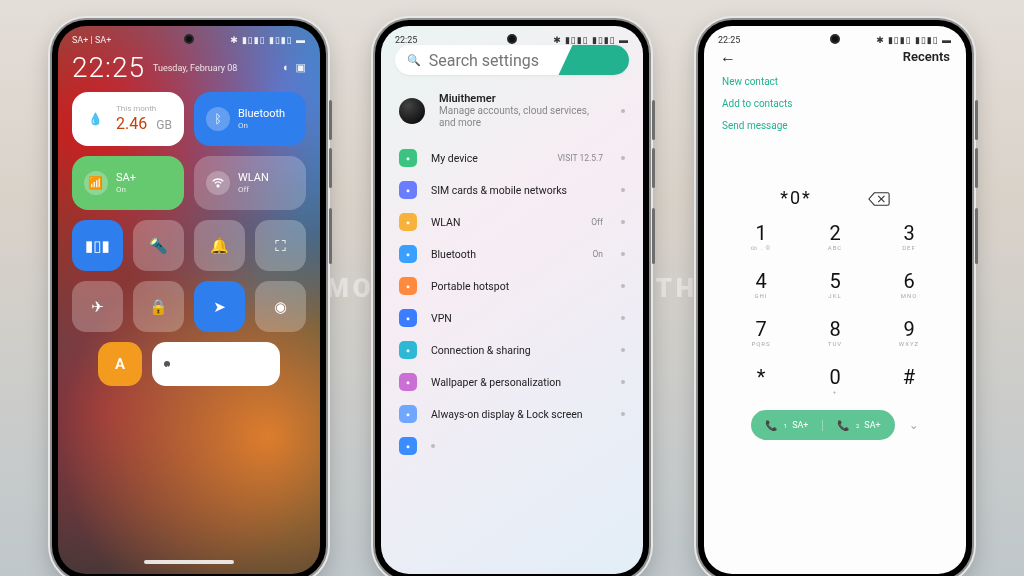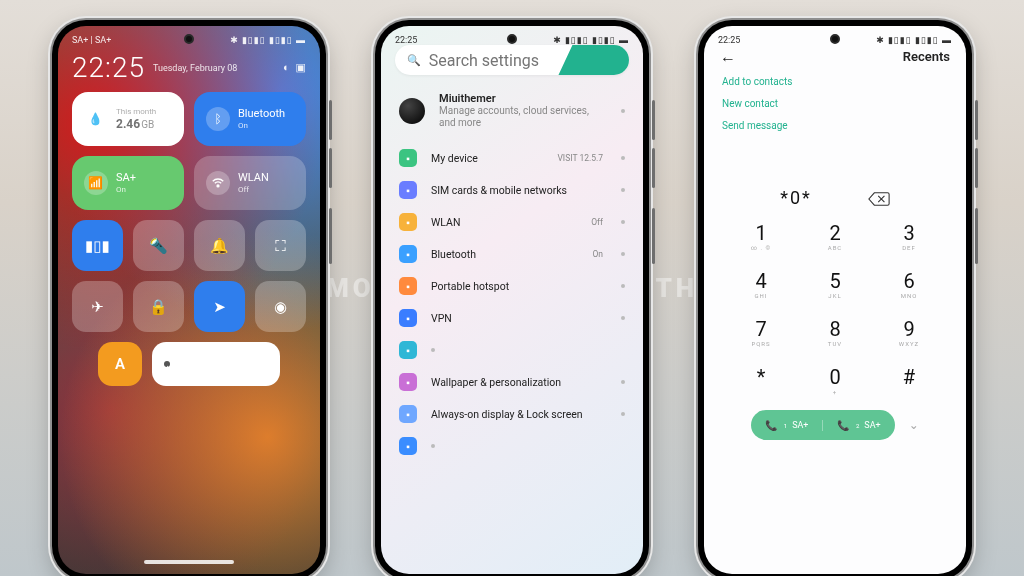--- a/index.html
+++ b/index.html
@@ -59,21 +59,21 @@
   .cc-time .d{font-size:9px;opacity:.85}
   .cc-time .ico{margin-left:auto;font-size:11px;opacity:.9;display:flex;gap:6px;}
 
   .cc-grid{display:grid;grid-template-columns:1fr 1fr;gap:10px;padding:0 14px;}
   .tile{border-radius:16px;padding:10px 12px;min-height:54px;display:flex;align-items:center;gap:8px;font-size:11px;background:rgba(255,255,255,.22);backdrop-filter:blur(6px);}
   .tile.white{background:#fff;color:#333}
   .tile.blue{background:var(--blue)}
   .tile.green{background:#67c96f}
   .tile .tl{display:flex;flex-direction:column;line-height:1.25}
   .sub{font-size:8px;opacity:.8}
-  .data .big{font-size:12px;font-weight:700;color:#737373}
+  .data .big{font-size:16px;font-weight:400;color:#c2410c}
   .ic{width:24px;height:24px;border-radius:50%;display:flex;align-items:center;justify-content:center;font-size:12px;flex:none;}
 
   .qs{display:grid;grid-template-columns:repeat(4,1fr);gap:10px;padding:10px 14px 0;}
   .q{border-radius:14px;aspect-ratio:1/1;display:flex;align-items:center;justify-content:center;background:rgba(255,255,255,.25);}
   .q svg,.q span{color:#fff;font-size:15px}
   .q.on{background:var(--blue)}
   .bottom-row{display:grid;grid-template-columns:44px 1fr;gap:10px;padding:10px 40px 0;}
   .q.sq{border-radius:14px;aspect-ratio:1/1;background:var(--orange);color:#fff;display:flex;align-items:center;justify-content:center;font-weight:600}
   .slider{background:#fff;border-radius:14px;display:flex;align-items:center;padding:0 12px;}
   .slider .dot{width:6px;height:6px;border-radius:50%;background:#555}
@@ -148,21 +148,21 @@
           <span>◐</span>
           <span>▣</span>
         </span>
       </div>
 
       <div class="cc-grid">
         <div class="tile white data">
           <span class="ic" style="color:#2f7eed">💧</span>
           <span class="tl">
             <span class="sub" style="color:#999">This month</span>
-            <span><span class="big">2.46</span><span style="font-size:10px;color:#999;margin-left:1px">GB</span></span>
+            <span><span class="big">2.46</span><span style="font-size:12px;color:#999;margin-left:9px">GB</span></span>
           </span>
         </div>
         <div class="tile blue">
           <span class="ic" style="background:rgba(255,255,255,.25)">ᛒ</span>
           <span class="tl">
             <span>Bluetooth</span>
             <span class="sub">On</span>
           </span>
         </div>
         <div class="tile green">
@@ -282,20 +282,21 @@
               <span class="txt">Portable hotspot</span>
               <span class="chev"></span>
             </div>
             <div class="row">
               <span class="ri" style="background:#3a7dff">▪</span>
               <span class="txt">VPN</span>
               <span class="chev"></span>
             </div>
             <div class="row">
               <span class="ri" style="background:#2fb7d6">▪</span>
+              <span class="txt">Connection &amp; sharing</span>
               <span class="chev"></span>
             </div>
             <div class="row">
               <span class="ri" style="background:#c96fd6">▪</span>
               <span class="txt">Wallpaper &amp; personalization</span>
               <span class="chev"></span>
             </div>
             <div class="row">
               <span class="ri" style="background:#6fa7ff">▪</span>
               <span class="txt">Always-on display &amp; Lock screen</span>
@@ -318,22 +319,22 @@
       <div class="cam"></div>
       <div class="sb">
         <span>22:25</span>
         <span class="r">✱ ▮▯▮▯ ▮▯▮▯ ▬</span>
       </div>
       <div class="hdr">
         <span class="back">←</span>
         <span class="ttl">Recents</span>
       </div>
       <div class="actions" id="acts">
+          <span class="act">New contact</span>
           <span class="act">Add to contacts</span>
-          <span class="act">New contact</span>
           <span class="act">Send message</span>
         </div>
 
       <div class="dial-display">
         <span class="num">*0*</span>
         <span class="del">
           <svg viewBox="0 0 28 18">
               <path d="M8 1h17a2 2 0 0 1 2 2v12a2 2 0 0 1-2 2H8l-7-8 7-8z" fill="none" stroke="#333" stroke-width="1.4"></path>
               <path d="M13 5l8 8M21 5l-8 8" stroke="#333" stroke-width="1.4"></path>
             </svg>

